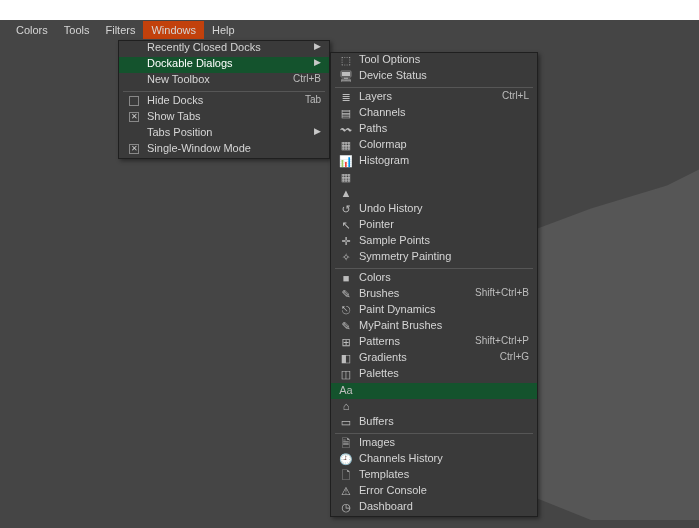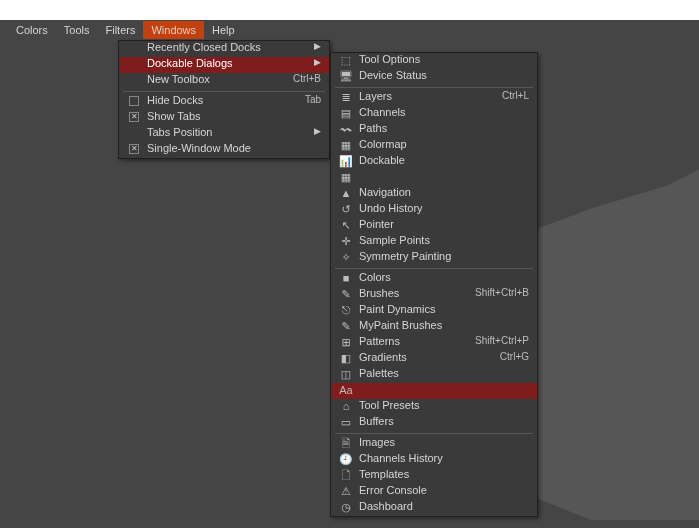--- a/index.html
+++ b/index.html
@@ -71,21 +71,21 @@
     width: 14px; height: 14px;
     margin-right: 6px;
     flex: 0 0 14px;
     display: inline-flex;
     align-items: center; justify-content: center;
     color: #bdbdbd;
   }
   .menu .row .label { flex: 1 1 auto; white-space: nowrap; }
   .menu .row .accel { color: #bdbdbd; font-size: 10px; margin-left: 28px; }
   .menu .row .arrow  { color: #c8c8c8; font-size: 9px; margin-left: 10px; }
-  .menu .row.highlight { background: #7f1d1d; color: #fff; }
+  .menu .row.highlight { background: #14532d; color: #fff; }
   .menu .sep {
     height: 1px; margin: 2px 4px;
     background: #565656;
   }
 
   
   .ic-checkbox { width:10px;height:10px;border:1px solid #888;background:transparent; }
   .ic-checked  { width:10px;height:10px;border:1px solid #888;background:transparent;position:relative; }
   .ic-checked:after{content:"✕";font-size:8px;position:absolute;left:1px;top:-1px;color:#ccc;}
   .ic { font-size: 11px; line-height: 1; }
@@ -184,32 +184,31 @@
     <div class="row">
       <span class="icon">
         <span class="ic">▦</span>
       </span>
       <span class="label">Colormap</span>
     </div>
     <div class="row">
       <span class="icon">
         <span class="ic">📊</span>
       </span>
-      <span class="label">Dockable</span>
+      <span class="label">Histogram</span>
     </div>
     <div class="row">
       <span class="icon">
         <span class="ic">▦</span>
       </span>
     </div>
     <div class="row">
       <span class="icon">
         <span class="ic">▲</span>
       </span>
-      <span class="label">Navigation</span>
     </div>
     <div class="row">
       <span class="icon">
         <span class="ic">↺</span>
       </span>
       <span class="label">Undo History</span>
     </div>
     <div class="row">
       <span class="icon">
         <span class="ic">↖</span>
@@ -276,21 +275,20 @@
     </div>
     <div class="row highlight">
       <span class="icon">
         <span class="ic">Aa</span>
       </span>
     </div>
     <div class="row">
       <span class="icon">
         <span class="ic">⌂</span>
       </span>
-      <span class="label">Tool Presets</span>
     </div>
     <div class="row">
       <span class="icon">
         <span class="ic">▭</span>
       </span>
       <span class="label">Buffers</span>
     </div>
     <div class="sep"></div>
     <div class="row">
       <span class="icon">

